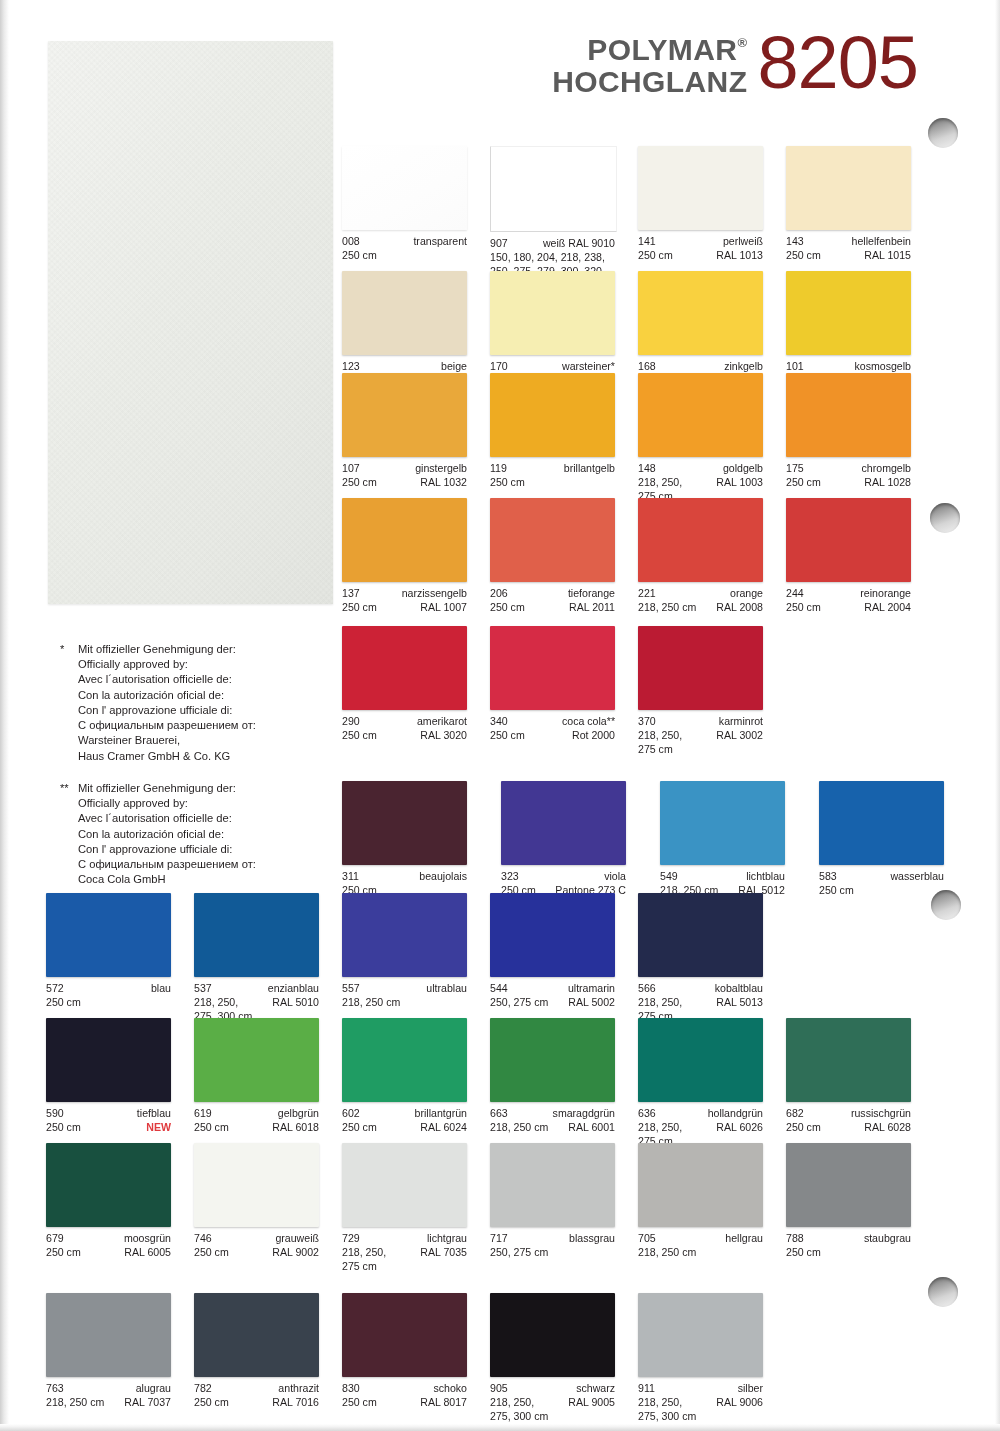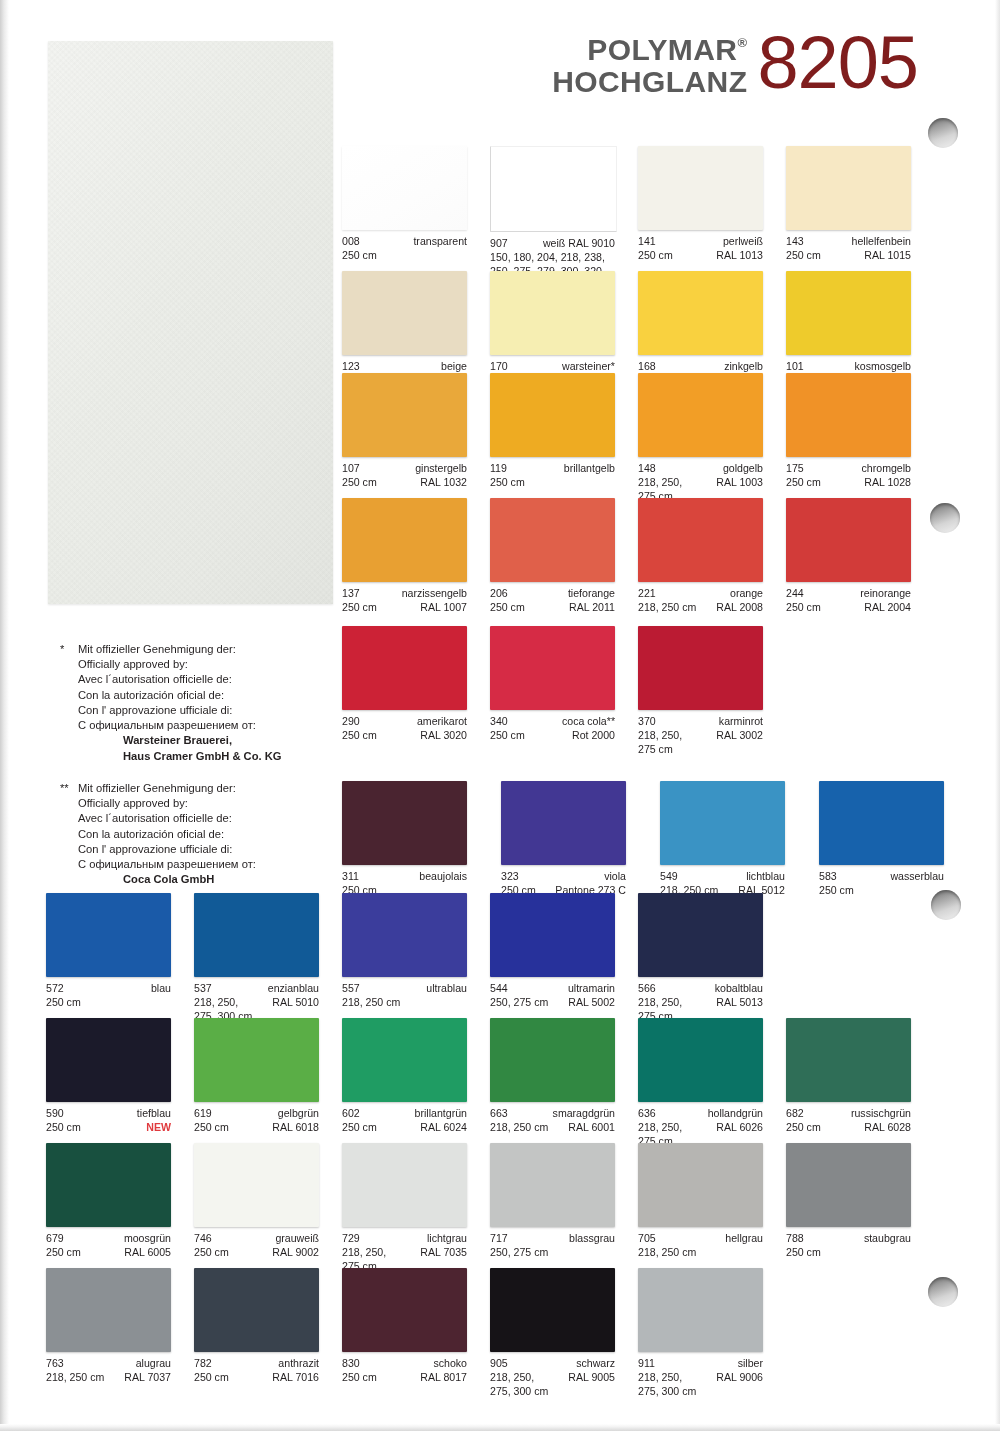--- a/index.html
+++ b/index.html
@@ -119,21 +119,21 @@
   }
   .footnote-block { margin-bottom: 17px; }
   .footnote-row { display: flex; }
   .footnote-marker {
     width: 18px;
     flex: none;
     font-size: 11.2px;
   }
   .footnote-lines { flex: 1; }
   .footnote-lines div { white-space: nowrap; }
-  .fn-bold { font-weight: bold; margin-left: 45px; }
+  .fn-bold { font-weight: normal; }
 
   
   .grid-right {
     position: absolute;
     left: 342px;
     top: 138px;
     width: 575px;
     margin-top: 8px;
   }
   .grid-full {
@@ -714,21 +714,21 @@
               <span class="meta-left">682</span>
               <span class="meta-right">russischgrün</span>
             </div>
             <div class="meta-line">
               <span class="meta-left">250 cm</span>
               <span class="meta-right">RAL 6028</span>
             </div>
           </div>
         </div>
       </div>
-      <div class="swatch-row" style="height: 125px;">
+      <div class="swatch-row" style="height: 150px;">
         <div class="swatch-cell">
           <div class="swatch-chip" style="background: rgb(24, 80, 63);"></div>
           <div class="swatch-meta">
             <div class="meta-line">
               <span class="meta-left">679</span>
               <span class="meta-right">moosgrün</span>
             </div>
             <div class="meta-line">
               <span class="meta-left">250 cm</span>
               <span class="meta-right">RAL 6005</span>

